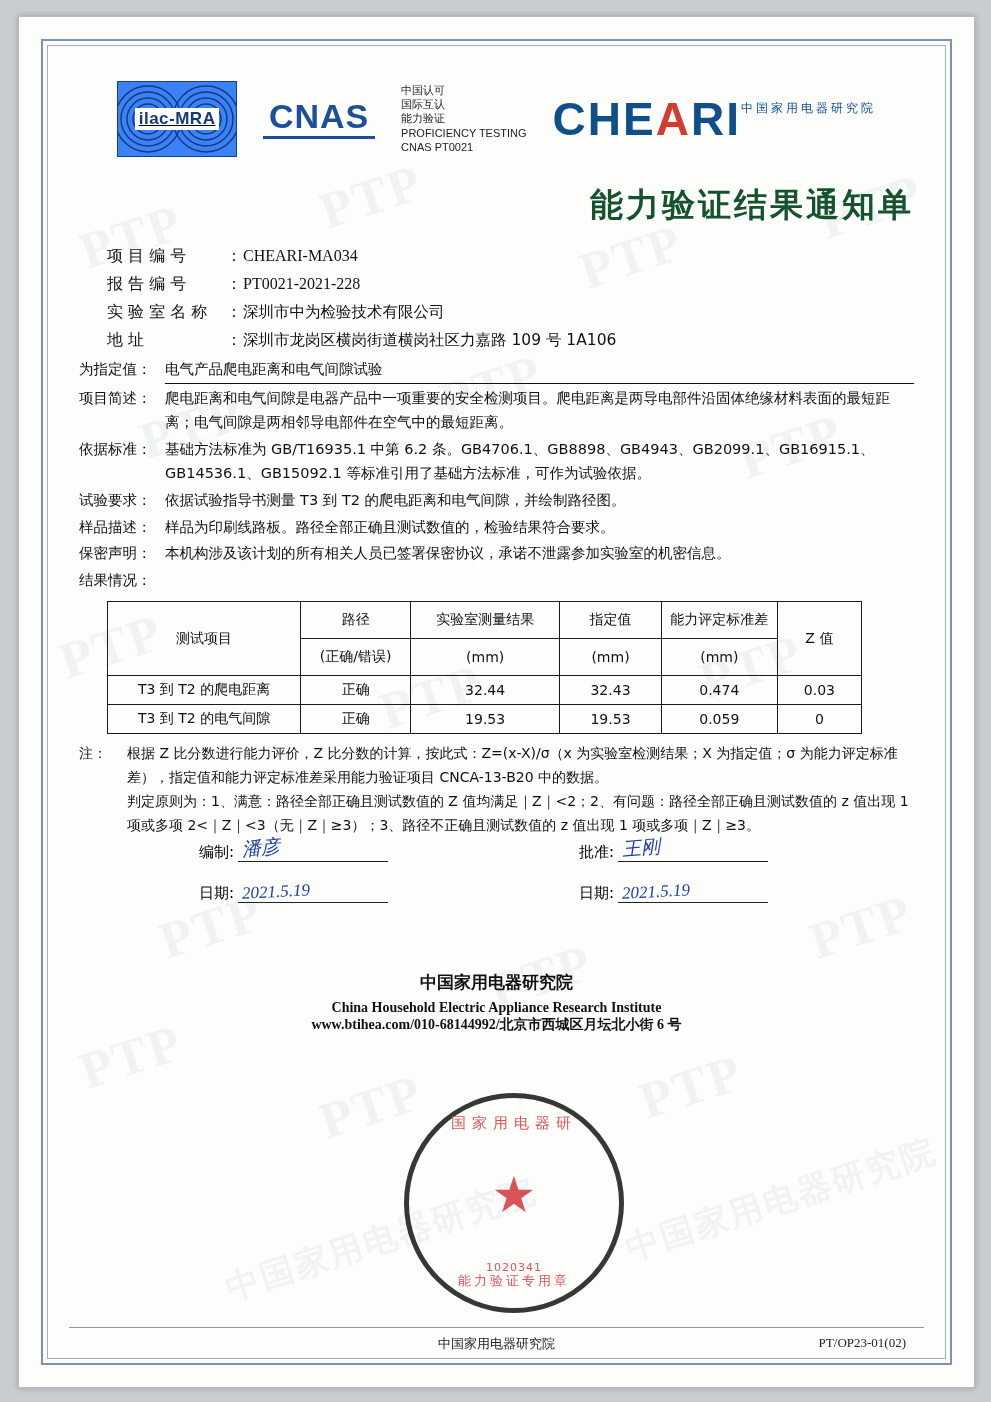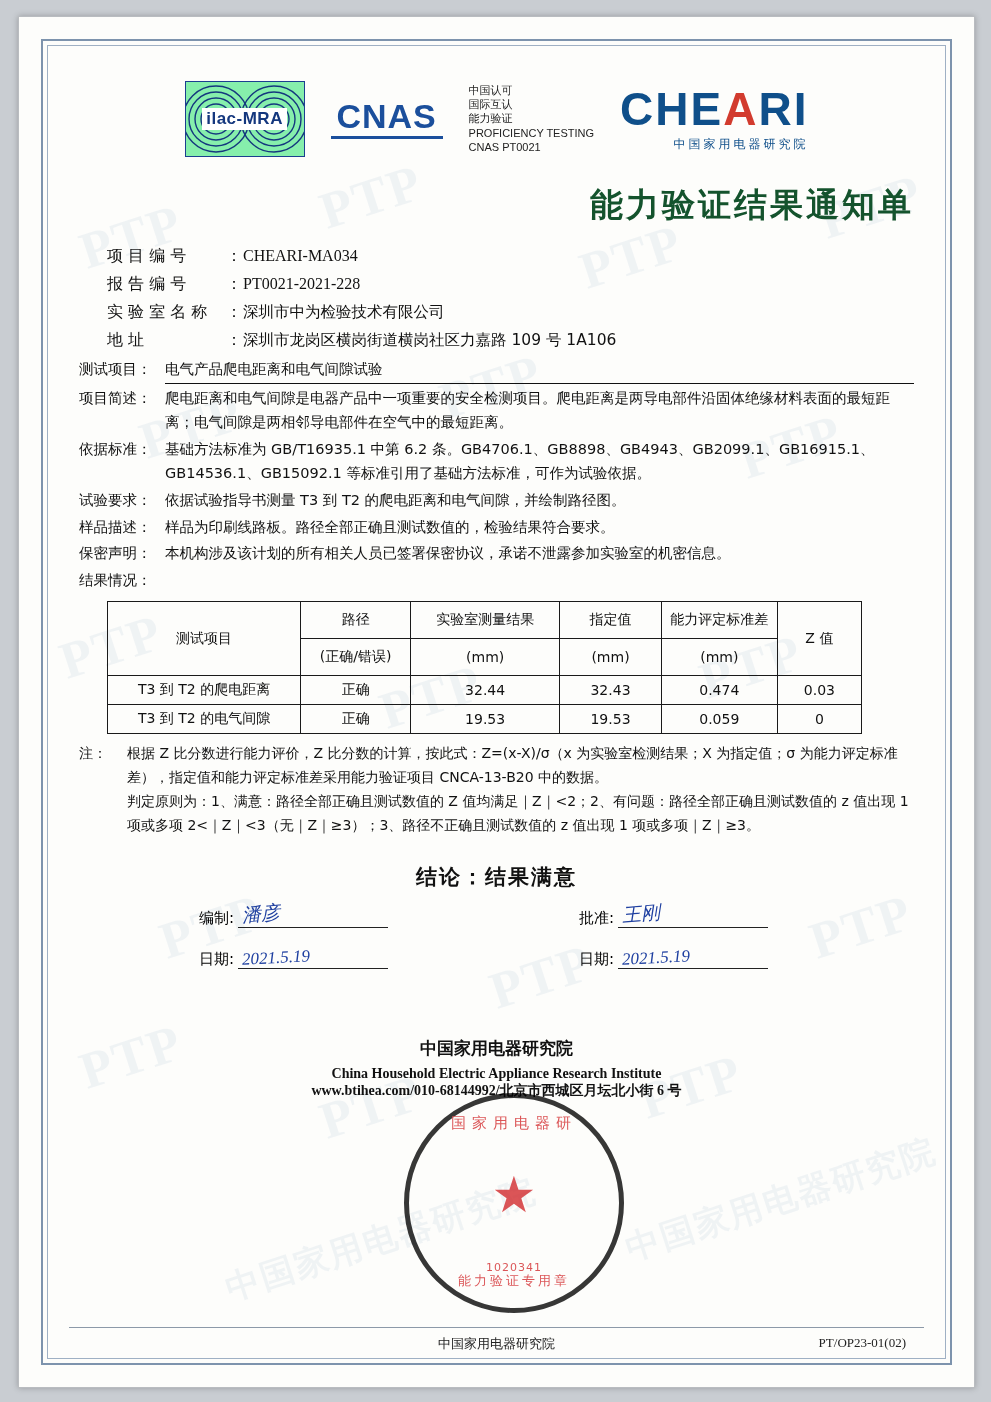--- a/index.html
+++ b/index.html
@@ -57,21 +57,22 @@
     display:flex;align-items:center;justify-content:center;
     gap:26px;
     height:92px;
     margin-bottom:8px;
   }
   .ilac{
     width:118px;height:74px;
     border:1px solid #1b3f8f;
     position:relative;
     display:flex;align-items:center;justify-content:center;
-    background:#86efac;
+    background:#3b82f6;
+    text-decoration:underline;
   }
   .ilac .ilac-text{
     font-family:"Liberation Sans",sans-serif;
     font-weight:bold;font-size:17px;color:#14377e;
     letter-spacing:.5px;
     background:#fff;padding:1px 4px;z-index:2;
   }
   .ilac .arcs{position:absolute;inset:0;z-index:1;}
   .cnas{
     display:flex;flex-direction:column;align-items:center;
@@ -80,21 +81,21 @@
     font-family:"Liberation Sans",sans-serif;
     font-weight:bold;font-size:34px;color:#1b4f9c;
     letter-spacing:1px;line-height:1;
   }
   .cnas-rule{width:112px;height:3px;background:#1b4f9c;margin-top:3px;}
   .cnas-txt{
     font-size:11px;line-height:1.28;color:#222;
     font-family:"DejaVu Sans",sans-serif;
   }
   .cnas-txt .en{font-family:"Liberation Sans",sans-serif;font-size:11px;}
-  .cheari{display:flex;flex-direction:column;align-items:flex-end;}
+  .cheari{display:flex;flex-direction:row;align-items:flex-start;}
   .cheari-word{
     font-family:"Liberation Sans",sans-serif;
     font-weight:bold;font-size:46px;color:#0f4f8a;
     letter-spacing:2px;line-height:1;
   }
   .cheari-word .accent{color:#d23b2e;}
   .cheari-sub{font-size:12px;color:#0f4f8a;letter-spacing:3px;margin-top:4px;}
 
   h1.title{
     text-align:right;
@@ -314,21 +315,21 @@
       </div>
       <div class="meta-row">
         <span class="meta-label">地 址</span>
         <span class="meta-colon">：</span>
         <span class="meta-val cn">深圳市龙岗区横岗街道横岗社区力嘉路 109 号 1A106</span>
       </div>
     </div>
 
     <div class="block">
       <div class="block-row">
-        <span class="block-key">测试项目：</span>
+        <span class="block-key">为指定值：</span>
         <span class="block-val u-line">电气产品爬电距离和电气间隙试验</span>
       </div>
       <div class="block-row">
         <span class="block-key">项目简述：</span>
         <span class="block-val">爬电距离和电气间隙是电器产品中一项重要的安全检测项目。爬电距离是两导电部件沿固体绝缘材料表面的最短距离；电气间隙是两相邻导电部件在空气中的最短距离。</span>
       </div>
       <div class="block-row">
         <span class="block-key">依据标准：</span>
         <span class="block-val">基础方法标准为 GB/T16935.1 中第 6.2 条。GB4706.1、GB8898、GB4943、GB2099.1、GB16915.1、GB14536.1、GB15092.1 等标准引用了基础方法标准，可作为试验依据。</span>
       </div>
@@ -391,21 +392,20 @@
       <div class="note-row">
         <span class="note-key">注：</span>
         <span class="note-body">根据 Z 比分数进行能力评价，Z 比分数的计算，按此式：Z=(x-X)/σ（x 为实验室检测结果；X 为指定值；σ 为能力评定标准差），指定值和能力评定标准差采用能力验证项目 CNCA-13-B20 中的数据。</span>
       </div>
       <div class="note-row">
         <span class="note-key"></span>
         <span class="note-body">判定原则为：1、满意：路径全部正确且测试数值的 Z 值均满足｜Z｜&lt;2；2、有问题：路径全部正确且测试数值的 z 值出现 1 项或多项 2&lt;｜Z｜&lt;3（无｜Z｜≥3）；3、路径不正确且测试数值的 z 值出现 1 项或多项｜Z｜≥3。</span>
       </div>
     </div>
 
-    <div class="conclusion">结论：结果满意</div>
 
     <div class="sign-area">
 
       <div class="sign-col left">
         <div class="sign-line">
           <span class="sign-label">编制:</span>
           <span class="sign-rule">
             <span class="handwrite">潘彦</span>
           </span>
         </div>

